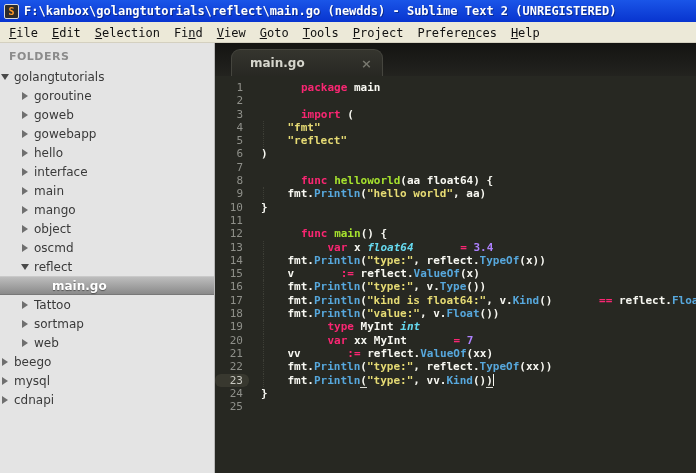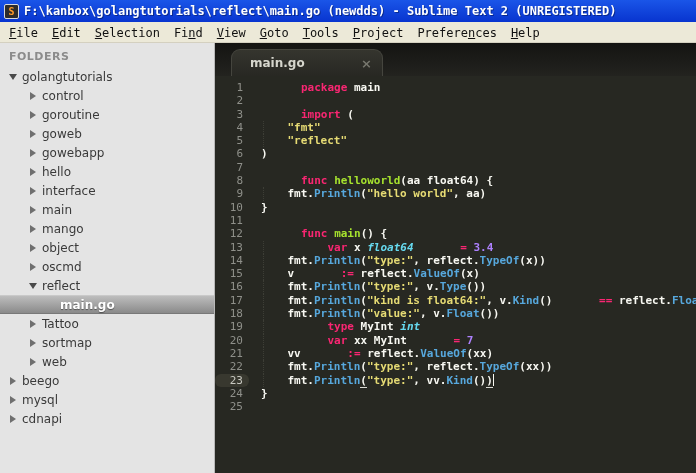--- a/index.html
+++ b/index.html
@@ -23,21 +23,21 @@
   .menu-item .mn { text-decoration:underline; }
 
   
   .main { display:flex; height:436px; }
 
   
   .sidebar { width:215px; background:#e4e4e4; flex:0 0 auto; overflow:hidden;
              border-right:1px solid #b9b9b9; }
   .folders-header { color:#8b8b8b; font:bold 11px "DejaVu Sans",sans-serif;
                     letter-spacing:.5px; padding:7px 0 4px 9px; }
-  .tree-row { height:19px; display:flex; align-items:center; padding-left:8px;
+  .tree-row { height:19px; display:flex; align-items:center; 
               font:12px "DejaVu Sans",sans-serif; color:#3a3a3a; cursor:default; white-space:nowrap;text-align:center; }
   .tree-row .ind { display:inline-block; }
   .tree-row .ind.d0 { width:0; }
   .tree-row .ind.d1 { width:20px; }
   .tree-row .ind.d2 { width:38px; }
   .arrow { width:14px; height:14px; display:inline-flex; align-items:center; flex:0 0 auto; }
   .arrow.collapsed::before { content:''; border-left:6px solid #6f6f6f;
         border-top:4px solid transparent; border-bottom:4px solid transparent; margin-left:2px; }
   .arrow.expanded::before { content:''; border-top:6px solid #4a4a4a;
         border-left:4px solid transparent; border-right:4px solid transparent; margin-left:1px; }
@@ -103,25 +103,20 @@
     <div class="folders-header">FOLDERS</div>
     <div>
         <div class="tree-row">
           <span class="ind d0"></span>
           <span class="arrow expanded"></span>
           <span class="lbl">golangtutorials</span>
         </div>
         <div class="tree-row">
           <span class="ind d1"></span>
           <span class="arrow collapsed"></span>
-          <span class="lbl">control</span>
-        </div>
-        <div class="tree-row">
-          <span class="ind d1"></span>
-          <span class="arrow collapsed"></span>
           <span class="lbl">goroutine</span>
         </div>
         <div class="tree-row">
           <span class="ind d1"></span>
           <span class="arrow collapsed"></span>
           <span class="lbl">goweb</span>
         </div>
         <div class="tree-row">
           <span class="ind d1"></span>
           <span class="arrow collapsed"></span>

